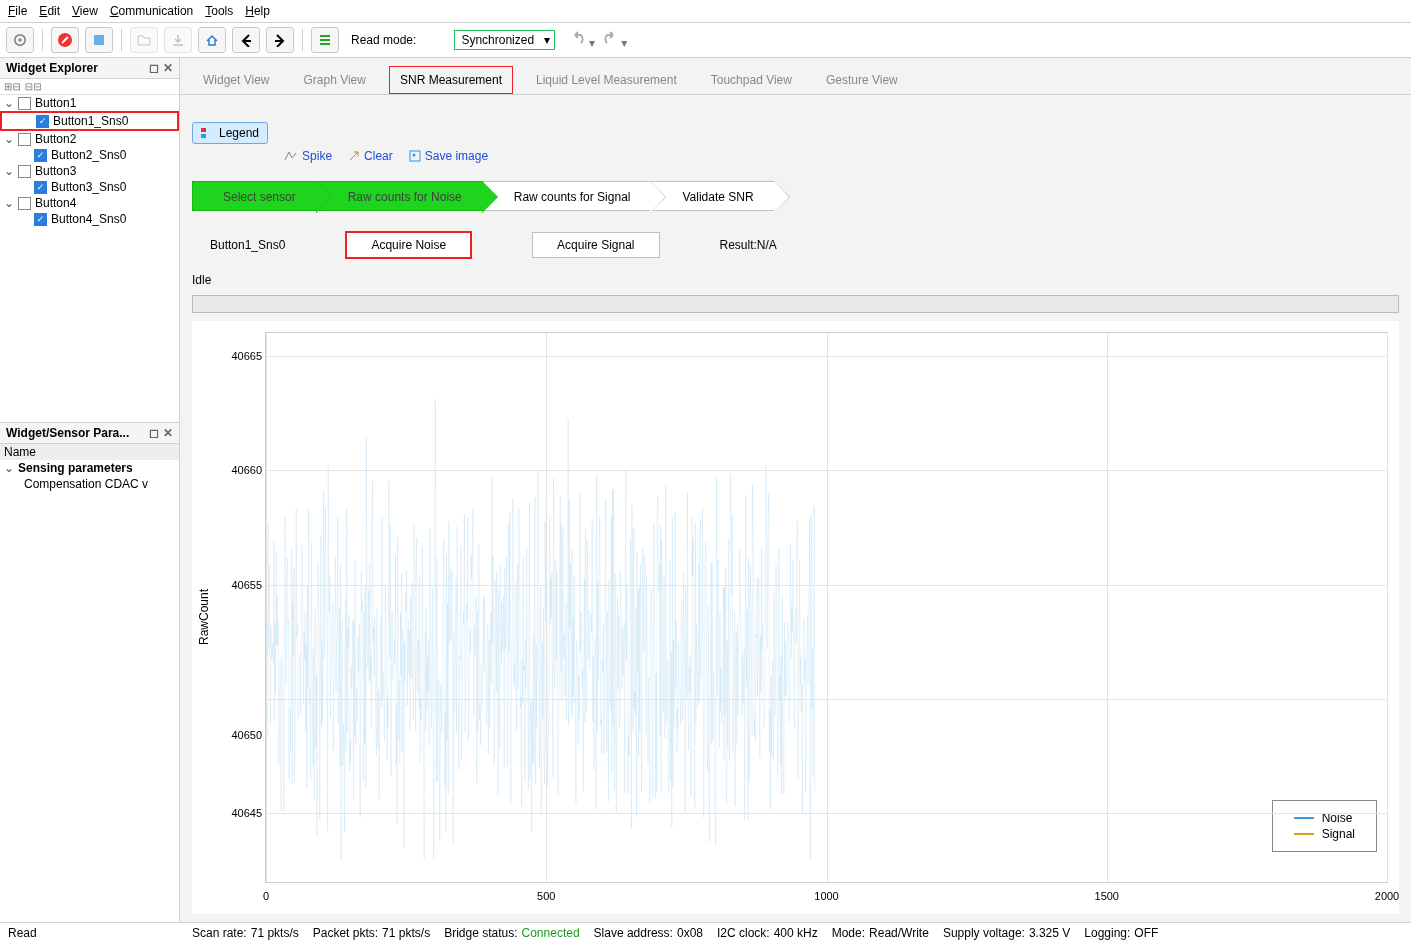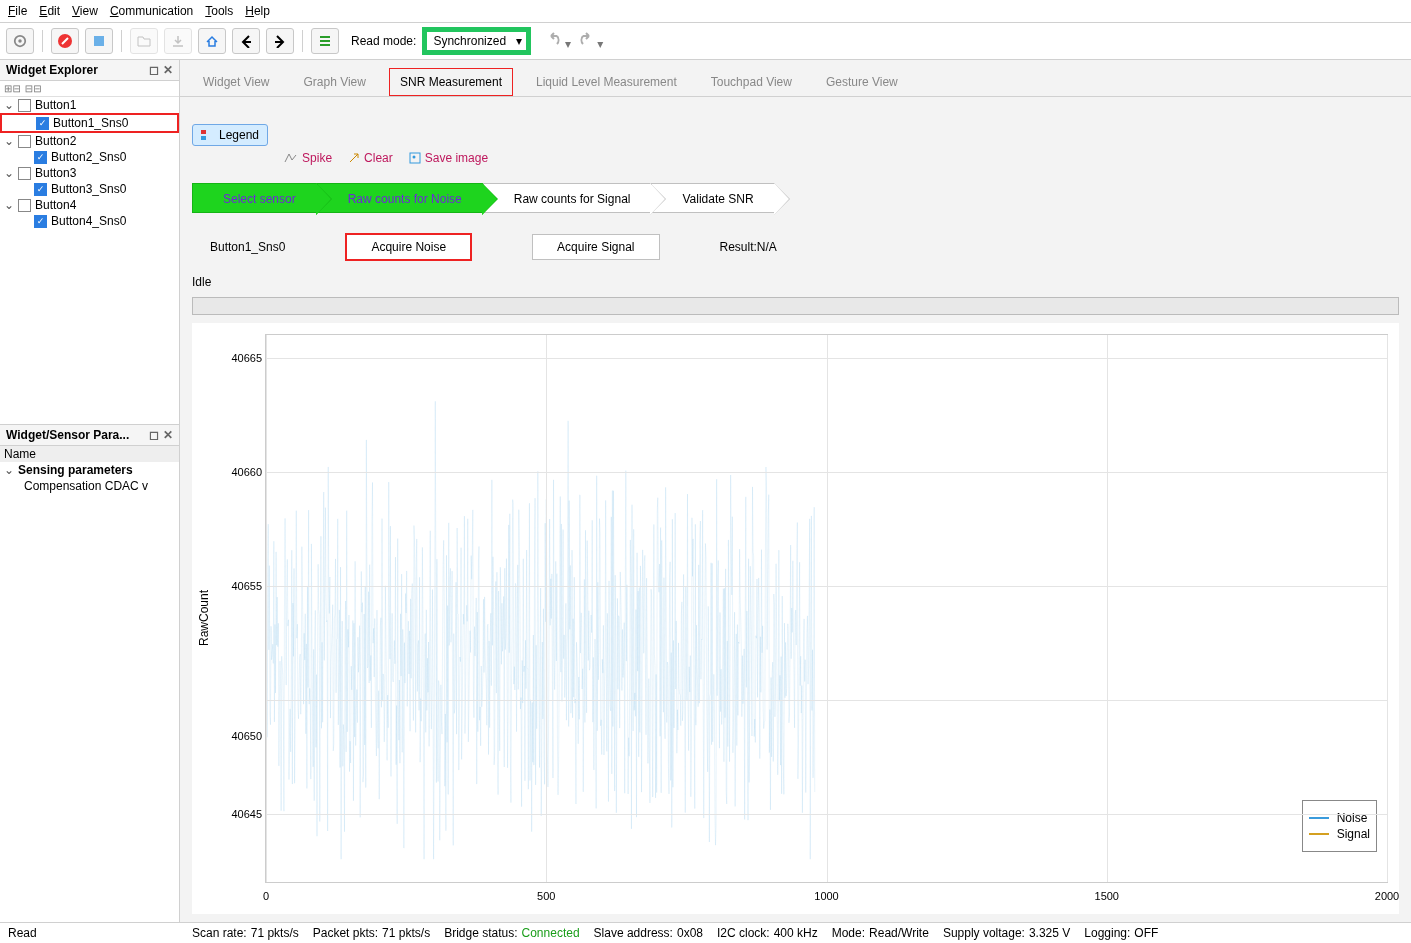--- a/index.html
+++ b/index.html
@@ -5,21 +5,21 @@
 * { box-sizing: border-box; margin: 0; padding: 0; }
 body { font-family: "Segoe UI", Tahoma, sans-serif; font-size: 12px; background: #fff; color: #000; width: 1411px; height: 943px; overflow: hidden; display: flex; flex-direction: column; }
 .menubar { display: flex; gap: 12px; padding: 4px 8px; border-bottom: 1px solid #d0d0d0; }
 .menubar span { cursor: pointer; }
 .menubar span u { text-decoration: underline; }
 .toolbar { display: flex; align-items: center; gap: 6px; padding: 4px 6px; border-bottom: 1px solid #d0d0d0; }
 .tbtn { width: 28px; height: 26px; display: flex; align-items: center; justify-content: center; border: 1px solid #c8c8c8; border-radius: 3px; background: #f6f6f6; }
 .tbtn.disabled { opacity: 0.5; }
 .tsep { width: 1px; height: 22px; background: #d0d0d0; margin: 0 2px; }
 .readmode-label { margin-left: 6px; }
-.readmode-select { border: 5px solid #22c55e; padding: 2px 20px 2px 6px; background: #fff; position: relative; }
+.readmode-select { border: 1px solid #22c55e; padding: 2px 20px 2px 6px; background: #fff; position: relative; margin-left: 32px; }
 .undo-redo { display:flex; align-items:center; gap:4px; margin-left:6px;}
 .undo-redo svg { opacity:0.6;}
 .main { flex: 1; display: flex; min-height: 0; }
 .left { width: 180px; display: flex; flex-direction: column; border-right: 1px solid #d0d0d0; }
 .panel-header { display: flex; align-items: center; justify-content: space-between; padding: 3px 6px; font-weight: bold; border-bottom: 1px solid #d0d0d0; background: #f5f5f5; }
 .panel-header .icons { display: flex; gap: 4px; color: #666; }
 .tree { flex: 0 0 38%; overflow: auto; font-size: 12px; border-bottom: 1px solid #d0d0d0; }
 .tree2 { flex:1; overflow:auto;}
 .mini-toolbar{ display:flex; gap:4px; padding:2px 4px; border-bottom:1px solid #e0e0e0;}
 .mini-toolbar span{ color:#777; font-size:10px;}
@@ -29,42 +29,42 @@
 .caret { width: 10px; text-align: center; color: #555; }
 .cb { width: 13px; height: 13px; border: 1px solid #888; display: inline-flex; align-items: center; justify-content: center; font-size: 9px; }
 .cb.checked { background: #2a7de1; border-color: #2a7de1; color: #fff; }
 .content { flex: 1; display: flex; flex-direction: column; min-width: 0; background: #f3f3f3; }
 .tabs { display: flex; gap: 12px; padding: 8px 12px 0 12px; border-bottom: 1px solid #d0d0d0; }
 .tab { padding: 6px 10px; border: 1px solid transparent; color: #888; cursor: pointer; }
 .tab.active { border-color: #e22; color: #000; background: #f3f3f3; }
 .subtoolbar { display: flex; align-items: center; gap: 16px; padding: 8px 12px; }
 .subbtn { display: flex; align-items: center; gap: 4px; padding: 3px 8px; border: 1px solid #c8c8c8; background: #fff; border-radius: 3px; }
 .subbtn.legend{ background:#d4ecff; border-color:#6fa8e6;}
-.sublink { display: flex; align-items: center; gap: 4px; color: #be185d; margin-top: 46px; }
+.sublink { display: flex; align-items: center; gap: 4px; color: #1d4ed8; margin-top: 46px; }
 .wizard { display: flex; padding: 10px 12px; }
 .step { position: relative; height: 30px; line-height: 30px; padding: 0 20px 0 30px; background: #fff; border: 1px solid #c0c0c0; }
-.step.active { background: #1ed41e; border-color: #14b514; color: #6d28d9; }
+.step.active { background: #1ed41e; border-color: #14b514; color: #404040; }
 .step::after { content: ""; position: absolute; right: -15px; top: -1px; width: 0; height: 0; border-top: 16px solid transparent; border-bottom: 16px solid transparent; border-left: 15px solid #fff; z-index:2;}
 .step.active::after { border-left-color: #1ed41e; }
 .step::before{ content:""; position:absolute; right:-16px; top:-1px; width:0;height:0; border-top:16px solid transparent; border-bottom:16px solid transparent; border-left:16px solid #c0c0c0; z-index:1;}
 .step.active::before{ border-left-color:#14b514;}
 .ctrlrow { display: flex; align-items: center; gap: 60px; padding: 10px 30px; }
 .btn { padding: 5px 24px; border: 1px solid #c0c0c0; background: #fff; cursor: pointer; }
 .btn.highlight { border: 2px solid #e22; }
 .status-label{ padding:4px 12px;}
 .progress { margin: 4px 12px; height: 18px; border: 1px solid #bbb; background: #e8e8e8; }
 .metrics { display: flex; gap: 80px; padding: 10px 0 10px 160px; }
 .chart-area { flex: 1; margin: 4px 12px 8px 12px; background: #fff; border: 1px solid #fff; position: relative; display: flex; }
 .yaxis-label { writing-mode: vertical-rl; transform: rotate(180deg); text-align: center; padding: 0 4px; font-size: 12px; align-self:center; }
 .plot { flex: 1; position: relative; margin: 10px 10px 30px 50px; border: 1px solid #ccc; }
 .ytick { position: absolute; left: -48px; width: 44px; text-align: right; font-size: 11px; transform: translateY(-50%); }
 .xtick { position: absolute; bottom: -20px; font-size: 11px; transform: translateX(-50%); }
 .grid-v { position: absolute; top: 0; bottom: 0; border-left: 1px solid #e4e4e4; }
 .grid-h { position: absolute; left: 0; right: 0; border-top: 1px solid #e4e4e4; }
-.legend-box { position: absolute; right: 10px; bottom: 30px; border: 1px solid #888; background: #fff; padding: 8px 6px; }
+.legend-box { position: absolute; right: 10px; bottom: 30px; border: 1px solid #888; background: #fff; padding: 8px 21px; }
 .legend-row { display: flex; align-items: center; gap: 8px; margin: 2px 0; }
 .legend-line { width: 20px; height: 2px; }
 .statusbar { display: flex; align-items: center; gap: 14px; padding: 3px 8px; border-top: 1px solid #d0d0d0; font-size: 12px; flex-wrap: nowrap; white-space: nowrap; }
 .statusbar .field { display: flex; gap: 4px; }
 .statusbar .read{ width: 170px;}
 .connected { color: #1a9e1a; }
 svg.noise-line{ position:absolute; top:0; left:0; width:100%; height:100%;}
 </style>
 </head>
 <body>

